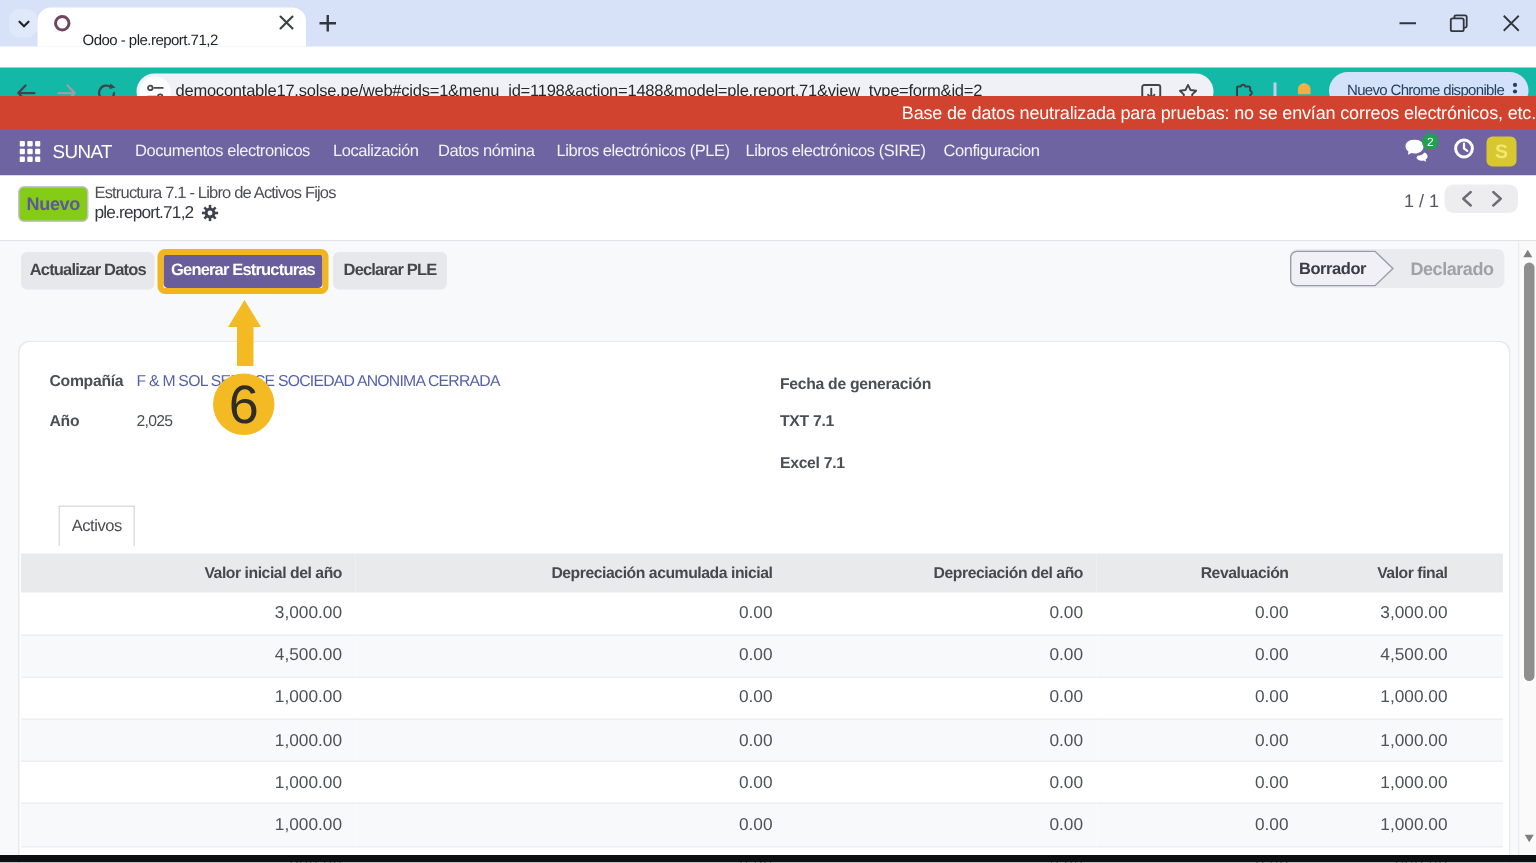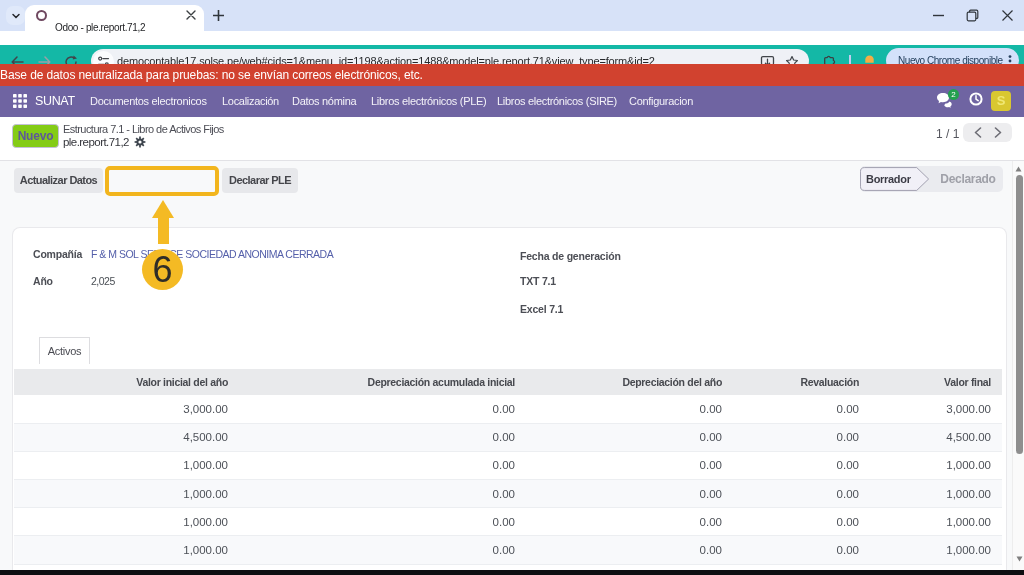--- a/index.html
+++ b/index.html
@@ -14,21 +14,21 @@
 #tabclose{position:absolute;left:185px;top:9px;width:12px;height:12px;}
 #newtab{position:absolute;left:212px;top:9px;width:13px;height:13px;}
 .wctl{position:absolute;top:9px;width:13px;height:13px;}
 
 #toolbar{position:absolute;left:0;top:45px;width:1024px;height:27px;background:#14b8a6;}
 #urlpill{position:absolute;left:91px;top:4px;width:718px;height:24px;border-radius:12px;background:#eff1f6;}
 #urltext{position:absolute;left:117px;top:10px;font-size:11px;color:#26282b;letter-spacing:-0.15px;white-space:nowrap;}
 #chromepill{position:absolute;left:886px;top:3px;width:133px;height:25px;border-radius:13px;background:#d3e1fa;}
 #chromepill span{position:absolute;left:12px;top:7px;font-size:10px;letter-spacing:-0.45px;color:#26415e;white-space:nowrap;}
 
-#banner{position:absolute;left:0;top:64px;width:1024px;height:22px;background:#d1422f;color:#fff;font-size:12px;letter-spacing:-0.11px;text-align:left;line-height:22px;}
+#banner{position:absolute;left:0;top:64px;width:1024px;height:22px;background:#d1422f;color:#fff;font-size:12px;letter-spacing:-0.11px;text-align:right;line-height:22px;}
 
 #navbar{position:absolute;left:0;top:86px;width:1024px;height:31px;background:#6f64a2;color:#fff;}
 #navbar .brand{position:absolute;left:35px;top:8px;font-size:12.5px;letter-spacing:-0.35px;}
 .navitem{position:absolute;top:9px;font-size:11px;letter-spacing:-0.3px;color:#f4f2f8;white-space:nowrap;}
 #avatar{position:absolute;left:991px;top:5px;width:20px;height:20px;border-radius:4px;background:#d9c730;color:#f0e874;font-size:13px;font-weight:bold;text-align:center;line-height:20px;}
 #badge2{position:absolute;left:948px;top:3px;width:11px;height:11px;border-radius:50%;background:#23a04f;color:#fff;font-size:8px;text-align:center;line-height:11px;}
 
 #crumb{position:absolute;left:0;top:117px;width:1024px;height:44px;background:#fff;border-bottom:1px solid #e2e2e6;}
 #btnNuevo{position:absolute;left:12px;top:7px;width:47px;height:24px;border:1px solid #c4c0d8;border-radius:4px;background:#84cc16;color:#5d579b;font-size:12px;letter-spacing:-0.2px;font-weight:bold;text-align:center;line-height:22px;}
 #bc1{position:absolute;left:63px;top:6px;font-size:11px;letter-spacing:-0.55px;color:#4c4d55;white-space:nowrap;}
@@ -46,21 +46,21 @@
 #statBorr{position:absolute;left:0;top:0;width:75px;height:26px;}
 #card{position:absolute;left:12px;top:38px;width:995px;height:371px;background:#fff;border-radius:8px 8px 0 0;border:1px solid #e9e9ec;border-bottom:none;overflow:hidden;margin-top:28px;}
 .lbl{position:absolute;font-size:10.5px;font-weight:bold;letter-spacing:-0.2px;color:#4c4e55;white-space:nowrap;}
 .val{position:absolute;font-size:10.5px;letter-spacing:-0.5px;color:#4a4f55;white-space:nowrap;}
 #tabActivos{position:absolute;left:26px;top:109px;width:51px;height:27px;background:#fff;border:1px solid #dddde0;border-bottom:none;color:#4a4b52;font-size:11px;letter-spacing:-0.3px;text-align:center;line-height:27px;}
 
 #tbl{position:absolute;left:1px;top:141px;width:988px;border-collapse:collapse;table-layout:fixed;}
 #tbl th{background:#e9eaec;color:#47494f;font-size:10.5px;letter-spacing:-0.3px;font-weight:bold;height:26px;text-align:right;padding-right:9px;}
 #tbl td{font-size:11.5px;color:#4d5158;text-align:right;height:28.2px;padding-right:9px;border-bottom:1px solid #eceef1;}
 #tbl tr:nth-child(odd) td{background:#f8f9fb;}
-#tbl th:last-child,#tbl td:last-child{padding-right:11px;}
+#tbl th:last-child,#tbl td:last-child{padding-right:37px;}
 
 #sbar{position:absolute;left:1012px;top:0;width:12px;height:414px;background:#fafafa;border-left:1px solid #ededed;}
 #sthumb{position:absolute;left:3px;top:14px;width:7px;height:279px;background:#8e8e8e;border-radius:3.5px;}
 
 #circ6{position:absolute;left:142px;top:88px;width:41px;height:41px;border-radius:50%;background:#f4ba24;color:#2f2d28;font-size:36px;text-align:center;line-height:42px;}
 #arrowshaft{position:absolute;left:158px;top:56px;width:10.5px;height:27px;background:#f4ba24;}
 #arrowhead{position:absolute;left:152px;top:39px;width:0;height:0;border-left:11.5px solid transparent;border-right:11.5px solid transparent;border-bottom:18px solid #f4ba24;}
 #taskbar{position:absolute;left:0;top:570px;width:1024px;height:5px;background:#0d0e11;}
 </style></head>
 <body>
@@ -189,20 +189,21 @@
         <path d="M6.5 1 L1.5 5.5 L6.5 10" stroke="#6d6d75" stroke-width="1.6" fill="none" stroke-linecap="round" stroke-linejoin="round"></path>
       </svg>
     <svg class="abs" style="left:31px;top:4px" width="8" height="11" viewBox="0 0 8 11">
         <path d="M1.5 1 L6.5 5.5 L1.5 10" stroke="#6d6d75" stroke-width="1.6" fill="none" stroke-linecap="round" stroke-linejoin="round"></path>
       </svg>
   </div>
 </div>
 <div id="content">
   <div class="btn gray" style="left:14px;width:89px;">Actualizar Datos</div>
   <div class="btn gray" style="left:222px;width:76px;">Declarar PLE</div>
+  <div id="btnGen">Generar Estructuras</div>
   <div id="genOutline"></div>
   <div id="statw">
     <svg id="statBorr" width="82" height="26" viewBox="0 0 82 26">
         <path d="M5 0.5 H62 L75 13 L62 25.5 H5 A4.5 4.5 0 0 1 0.5 21 V5 A4.5 4.5 0 0 1 5 0.5 Z" fill="#f1f0f7" stroke="#9a99aa" stroke-width="1"></path>
         <text x="31" y="17" text-anchor="middle" font-size="12" letter-spacing="-0.3" font-weight="bold" fill="#3b3b45">Borrador</text>
       </svg>
     <div id="statDecl">Declarado</div>
   </div>
   <div id="card">
     <div class="lbl" style="left:20px;top:20px;">Compañía</div>

